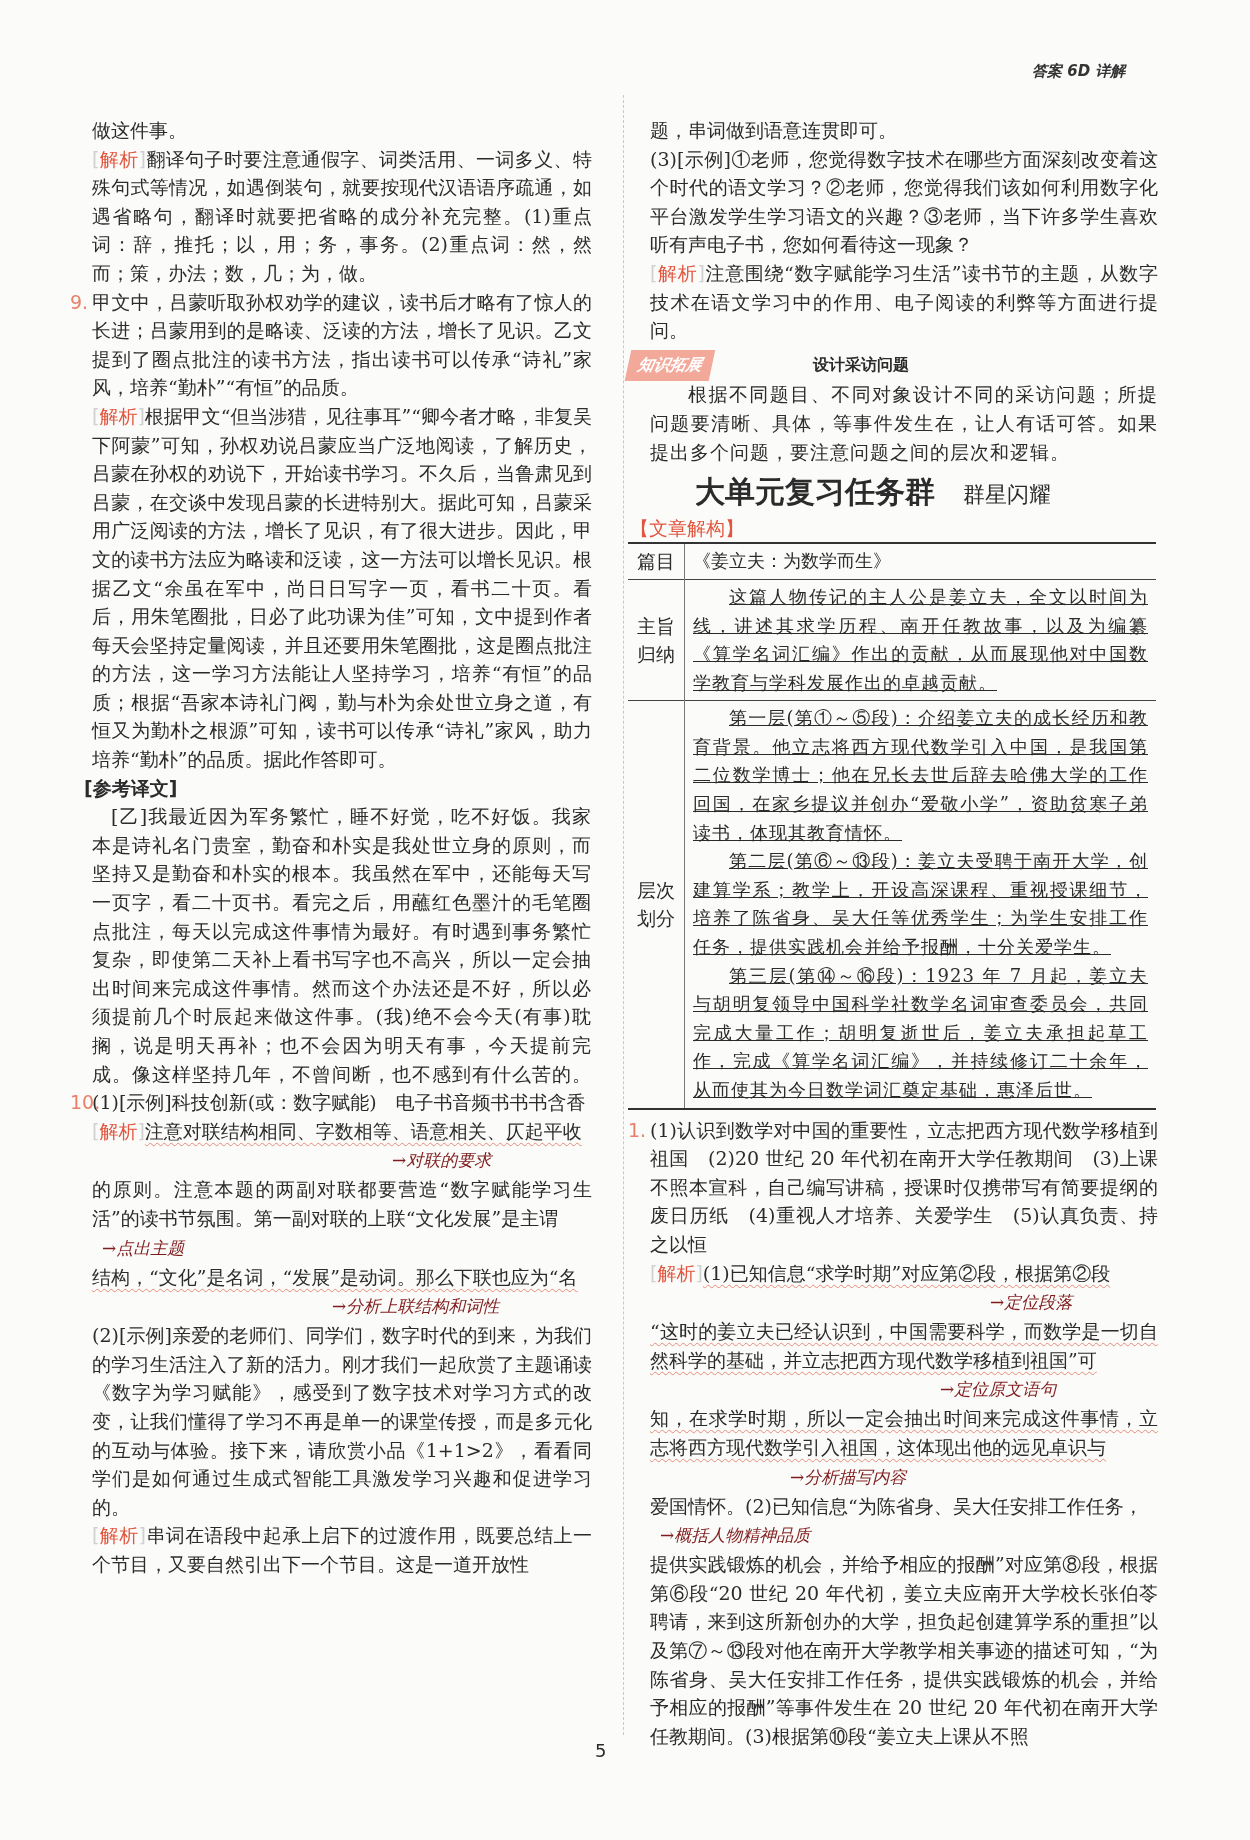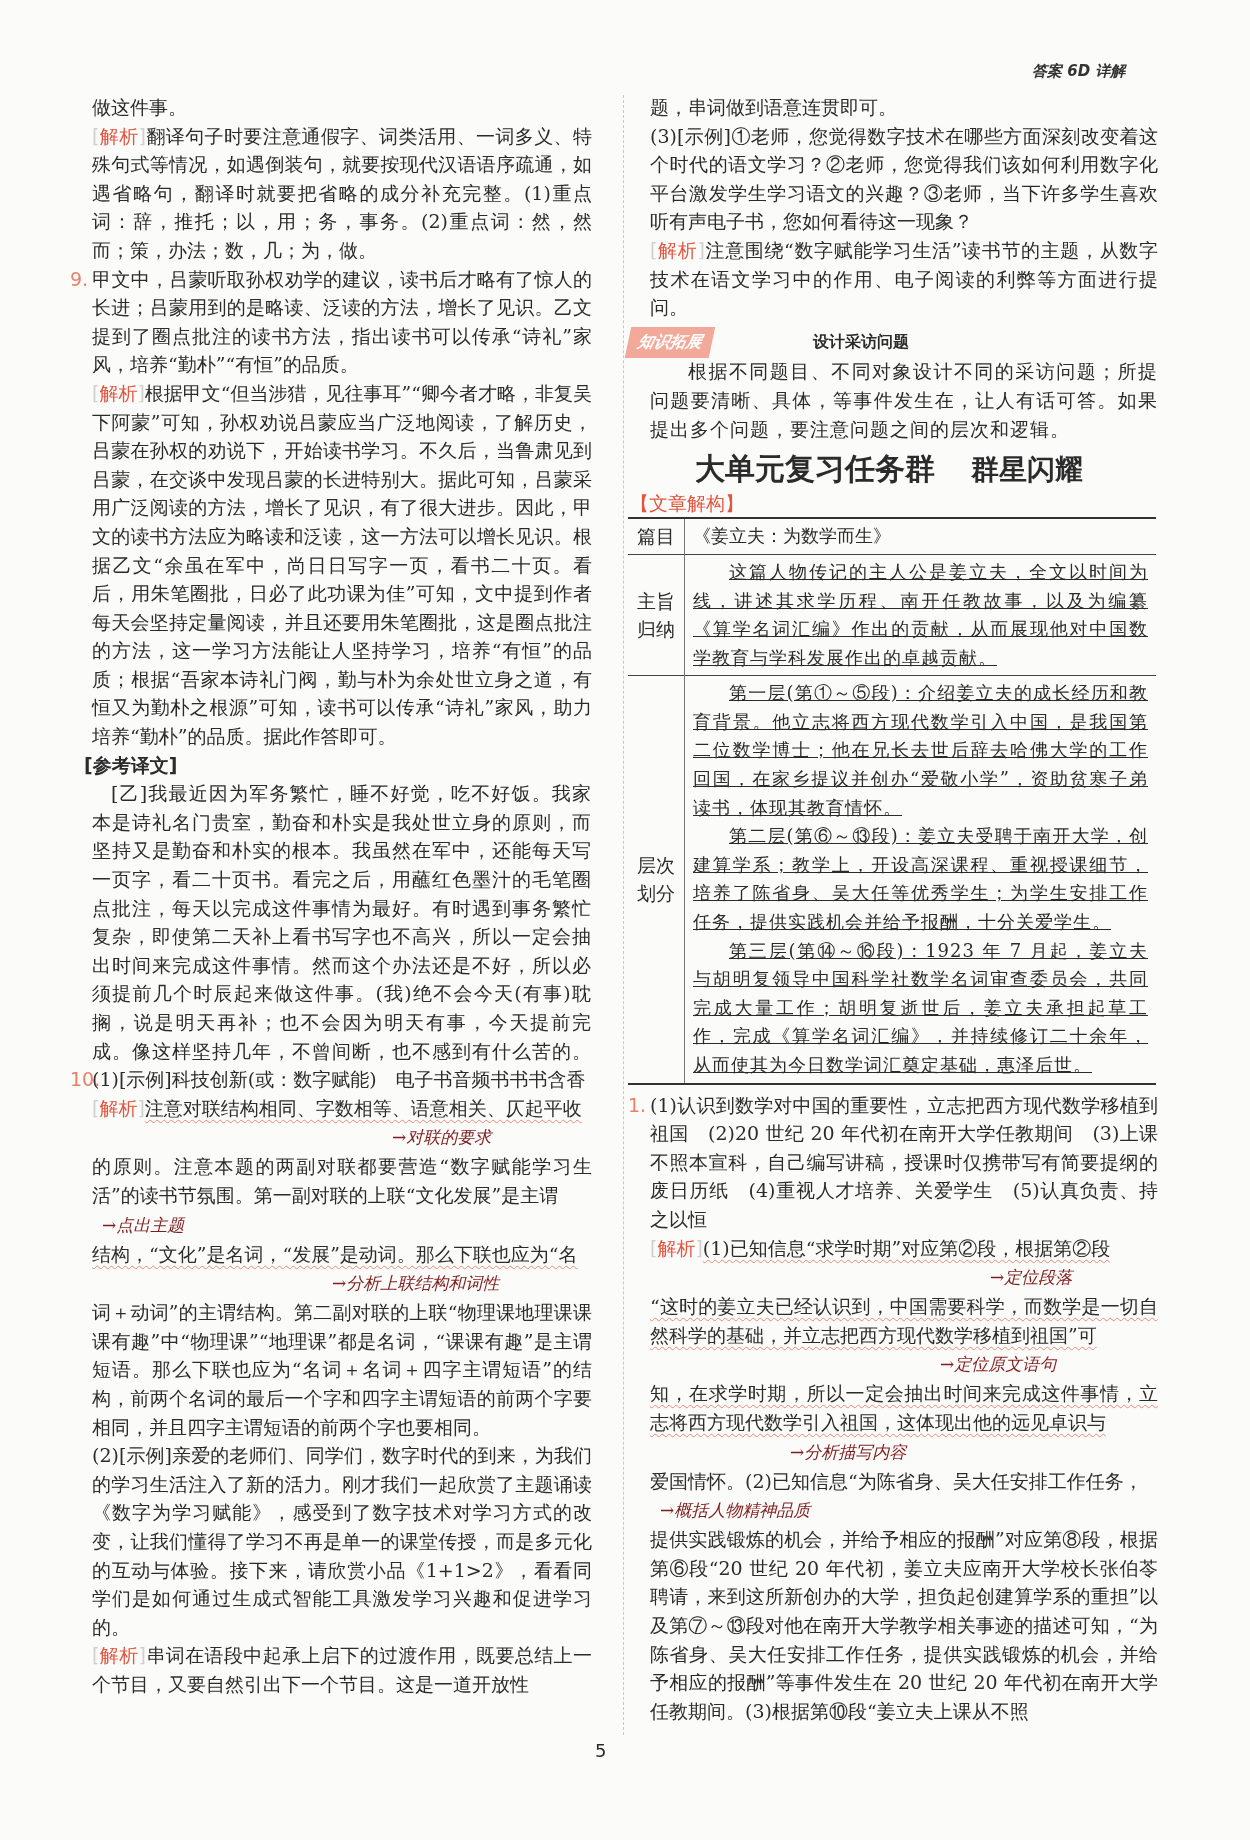--- a/index.html
+++ b/index.html
@@ -1,35 +1,35 @@
 <!DOCTYPE html>
 <html><head>
 <meta charset="utf-8">
 <style>
   html, body { margin:0; padding:0; }
   body { width:1250px; height:1840px; background:#fbfbfa; position:relative; overflow:hidden;
          font-family:"DejaVu Serif", "Liberation Serif", serif; color:#2b2b2b; }
   .header { position:absolute; top:62px; left:1032px; font-size:15px; font-family:"DejaVu Sans", sans-serif; color:#333; font-weight:bold;font-style:italic; }
-  .col { position:absolute; top:93px; font-size:19px; line-height:28.6px; }
+  .col { position:absolute; top:116px; font-size:19px; line-height:28.6px; }
   .col.left { left:92px; width:500px; }
   .col.right { left:650px; width:508px; }
   .divider { position:absolute; top:95px; left:623px; height:1640px; border-left:1px dashed #c8c8c8; }
   p { margin:0; text-align:justify; }
   .qnum { color:#e8806a; font-family:"DejaVu Sans", sans-serif; margin-left:-22px; display:inline-block; width:22px; }
   .tag { color:#e2563f; font-family:"DejaVu Sans", sans-serif; }
   .tag::before { content:"["; color:#d0d0d0; }
   .tag::after { content:"]"; color:#d0d0d0; }
   .subhead { font-family:"DejaVu Sans", sans-serif; font-weight:bold; margin-left:-8px; }
   .trans { font-family:"DejaVu Serif", serif; letter-spacing:1px; }
   .wavy { text-decoration:underline wavy #ea8a78; text-decoration-thickness:1px; text-underline-offset:4px; }
   .note { color:#7f1d1d; font-size:17px; font-style:italic; height:30px; line-height:30px; }
   .badge { display:inline-block; background:#f3a99a; color:#fff; font-family:"DejaVu Sans", sans-serif; font-weight:bold; font-style:italic; padding:1px 10px; font-size:16px; transform:skewX(-12deg); margin-left:-22px; }
   .ext-title { display:inline-block; font-weight:bold; font-size:16px; margin-left:95px; }
   .big-title { font-family:"DejaVu Sans", sans-serif; font-weight:bold; font-size:30px; margin:12px 0 4px 45px; }
-  .big-title .sub { font-family:"DejaVu Serif", serif; font-weight:bold; font-size:28px; margin-left:36px; }
+  .big-title .sub { font-family:"DejaVu Serif", serif; font-weight:normal; font-size:22px; margin-left:28px; }
   .section { color:#e2563f; font-family:"DejaVu Sans", sans-serif; font-size:19px; margin-left:-20px; }
   table { border-collapse:collapse; width:528px; margin-left:-22px; font-size:18px; }
   td { border-top:1px solid #444; vertical-align:middle; padding:3px 8px; line-height:28.6px; }
   tr:first-child td { border-top:2px solid #333; }
   tr:last-child td { border-bottom:2px solid #333; }
   td.label { width:40px; border-right:1px solid #777; font-family:"DejaVu Sans", sans-serif; text-align:center; font-size:19px; }
   td.title-cell { text-align:left; font-family:"DejaVu Sans", sans-serif; }
   td.body-cell p { text-indent:2em; letter-spacing:1px;text-decoration:underline; }
   .pagenum { position:absolute; top:1740px; left:595px; font-family:"DejaVu Sans", sans-serif; font-size:18px; }
 </style>
@@ -46,21 +46,20 @@
   <p><span class="tag">解析</span><span>根据甲文“但当涉猎，见往事耳”“卿今者才略，非复吴下阿蒙”可知，孙权劝说吕蒙应当广泛地阅读，了解历史，吕蒙在孙权的劝说下，开始读书学习。不久后，当鲁肃见到吕蒙，在交谈中发现吕蒙的长进特别大。据此可知，吕蒙采用广泛阅读的方法，增长了见识，有了很大进步。因此，甲文的读书方法应为略读和泛读，这一方法可以增长见识。根据乙文“余虽在军中，尚日日写字一页，看书二十页。看后，用朱笔圈批，日必了此功课为佳”可知，文中提到作者每天会坚持定量阅读，并且还要用朱笔圈批，这是圈点批注的方法，这一学习方法能让人坚持学习，培养“有恒”的品质；根据“吾家本诗礼门阀，勤与朴为余处世立身之道，有恒又为勤朴之根源”可知，读书可以传承“诗礼”家风，助力培养“勤朴”的品质。据此作答即可。</span></p>
   <p class="subhead">[参考译文]</p>
   <p class="trans" style="text-indent:1em">[乙]我最近因为军务繁忙，睡不好觉，吃不好饭。我家本是诗礼名门贵室，勤奋和朴实是我处世立身的原则，而坚持又是勤奋和朴实的根本。我虽然在军中，还能每天写一页字，看二十页书。看完之后，用蘸红色墨汁的毛笔圈点批注，每天以完成这件事情为最好。有时遇到事务繁忙复杂，即使第二天补上看书写字也不高兴，所以一定会抽出时间来完成这件事情。然而这个办法还是不好，所以必须提前几个时辰起来做这件事。(我)绝不会今天(有事)耽搁，说是明天再补；也不会因为明天有事，今天提前完成。像这样坚持几年，不曾间断，也不感到有什么苦的。</p>
   <p><span class="qnum">10.</span><span>(1)[示例]科技创新(或：数字赋能)　电子书音频书书书含香</span></p>
   <p><span class="tag">解析</span><span class="wavy">注意对联结构相同、字数相等、语意相关、仄起平收</span></p>
   <div class="note" style="padding-left:300px">→对联的要求</div>
   <p>的原则。注意本题的两副对联都要营造“数字赋能学习生活”的读书节氛围。第一副对联的上联“文化发展”是主谓</p>
   <div class="note" style="padding-left:10px">→点出主题</div>
   <p class="wavy">结构，“文化”是名词，“发展”是动词。那么下联也应为“名</p>
   <div class="note" style="padding-left:240px">→分析上联结构和词性</div>
-  <p>词＋动词”的主谓结构。第二副对联的上联“物理课地理课课课有趣”中“物理课”“地理课”都是名词，“课课有趣”是主谓短语。那么下联也应为“名词＋名词＋四字主谓短语”的结构，前两个名词的最后一个字和四字主谓短语的前两个字要相同，并且四字主谓短语的前两个字也要相同。</p>
   <p>(2)[示例]亲爱的老师们、同学们，数字时代的到来，为我们的学习生活注入了新的活力。刚才我们一起欣赏了主题诵读《数字为学习赋能》，感受到了数字技术对学习方式的改变，让我们懂得了学习不再是单一的课堂传授，而是多元化的互动与体验。接下来，请欣赏小品《1+1&gt;2》，看看同学们是如何通过生成式智能工具激发学习兴趣和促进学习的。</p>
   <p><span class="tag">解析</span><span>串词在语段中起承上启下的过渡作用，既要总结上一个节目，又要自然引出下一个节目。这是一道开放性</span></p>
 </div>
 
 <div class="col right">
   <p>题，串词做到语意连贯即可。</p>
   <p>(3)[示例]①老师，您觉得数字技术在哪些方面深刻改变着这个时代的语文学习？②老师，您觉得我们该如何利用数字化平台激发学生学习语文的兴趣？③老师，当下许多学生喜欢听有声电子书，您如何看待这一现象？</p>
   <p><span class="tag">解析</span><span>注意围绕“数字赋能学习生活”读书节的主题，从数字技术在语文学习中的作用、电子阅读的利弊等方面进行提问。</span></p>
   <div style="margin-top:4px">
     <span class="badge">知识拓展</span>

